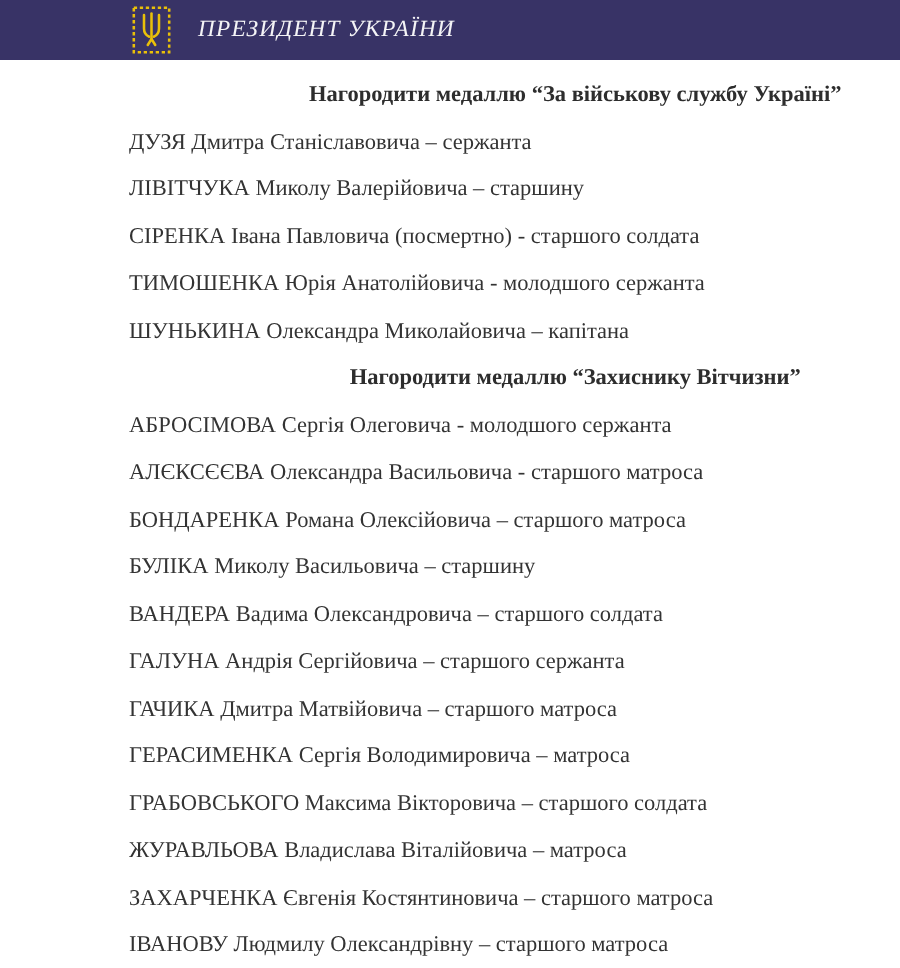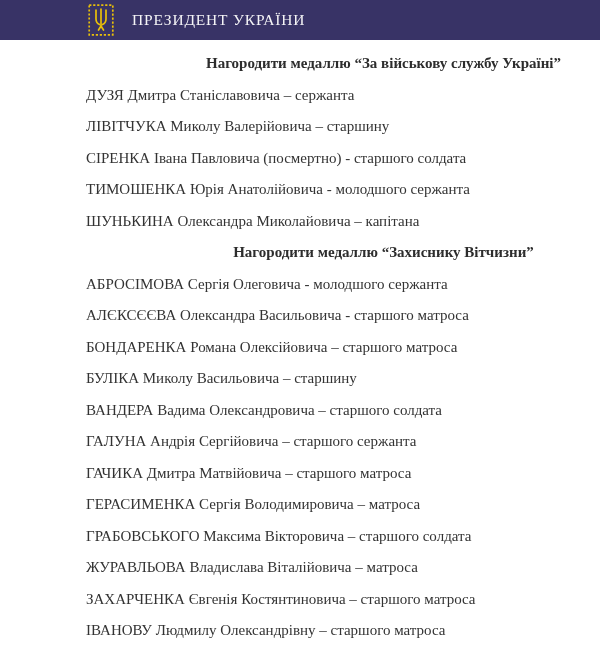--- a/index.html
+++ b/index.html
@@ -28,20 +28,21 @@
     display: flex;
     align-items: center;
     padding-left: 88px;
   }
   .logo-link {
     display: flex;
     align-items: center;
     gap: 18px;
     text-decoration: none;
     cursor: pointer;
+    font-style: italic;
   }
   .emblem {
     width: 26px;
     height: 32px;
     display: block;
     flex: 0 0 auto;
   }
   .site-title {
     color: #f4f4f6;
     font-size: 15.5px;

